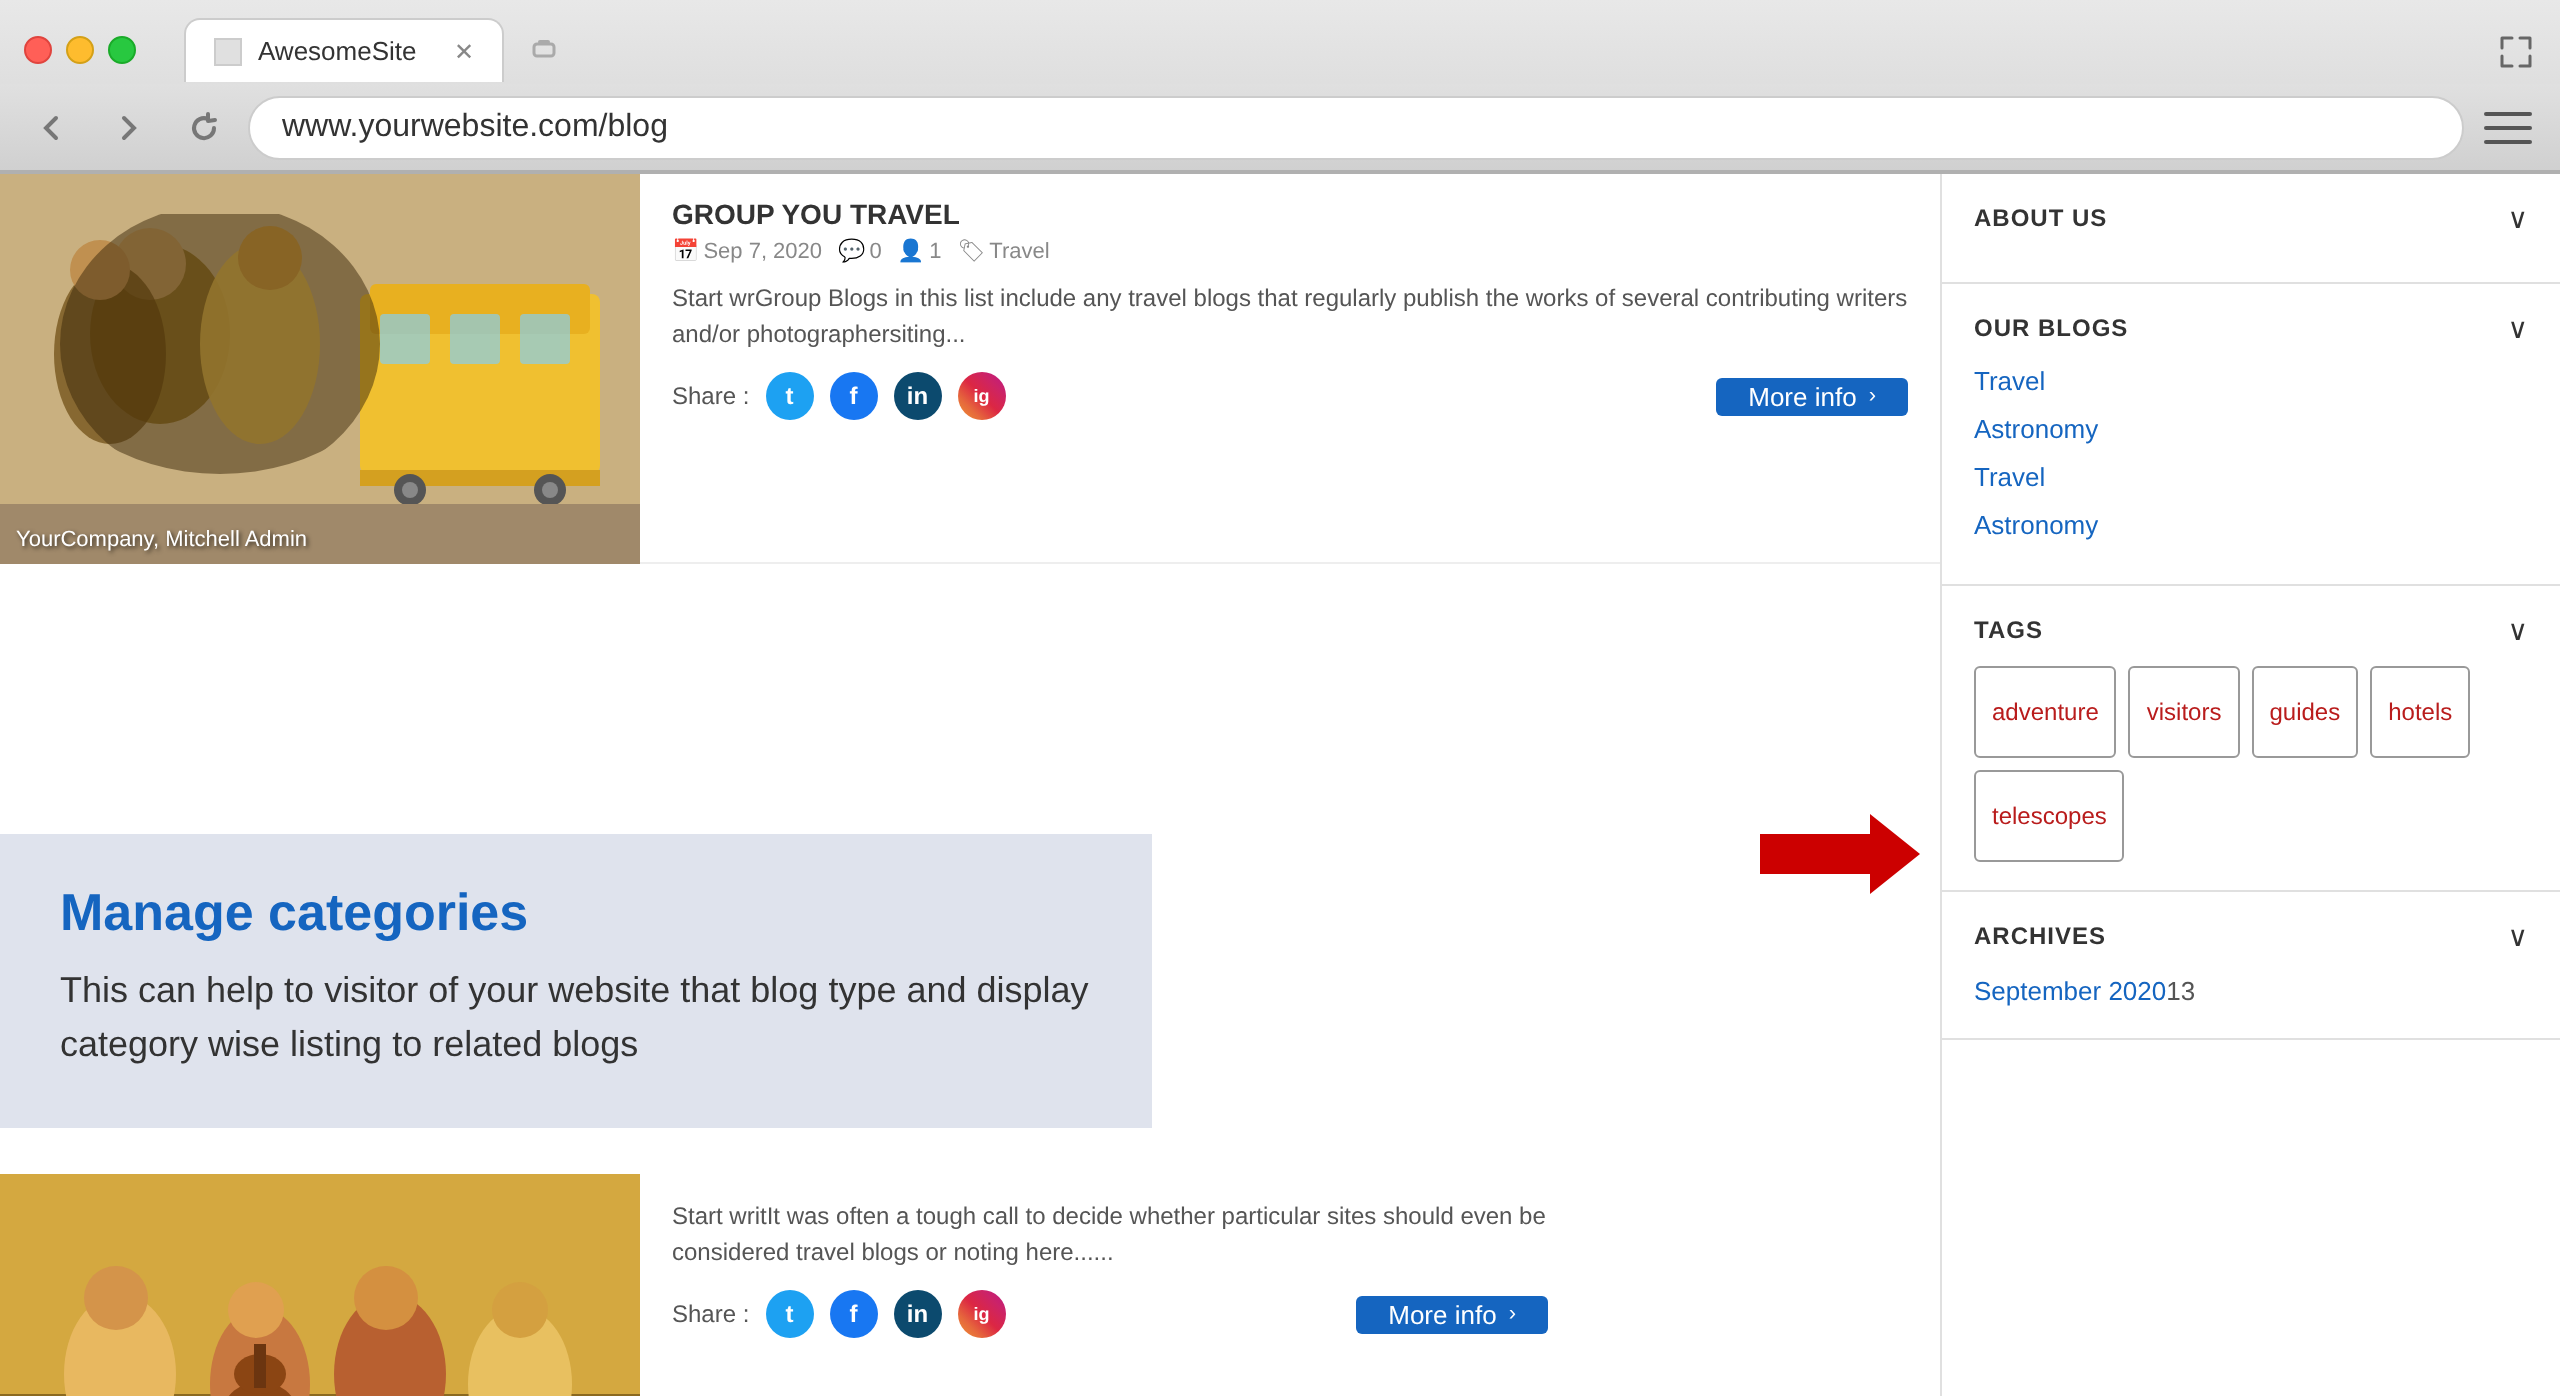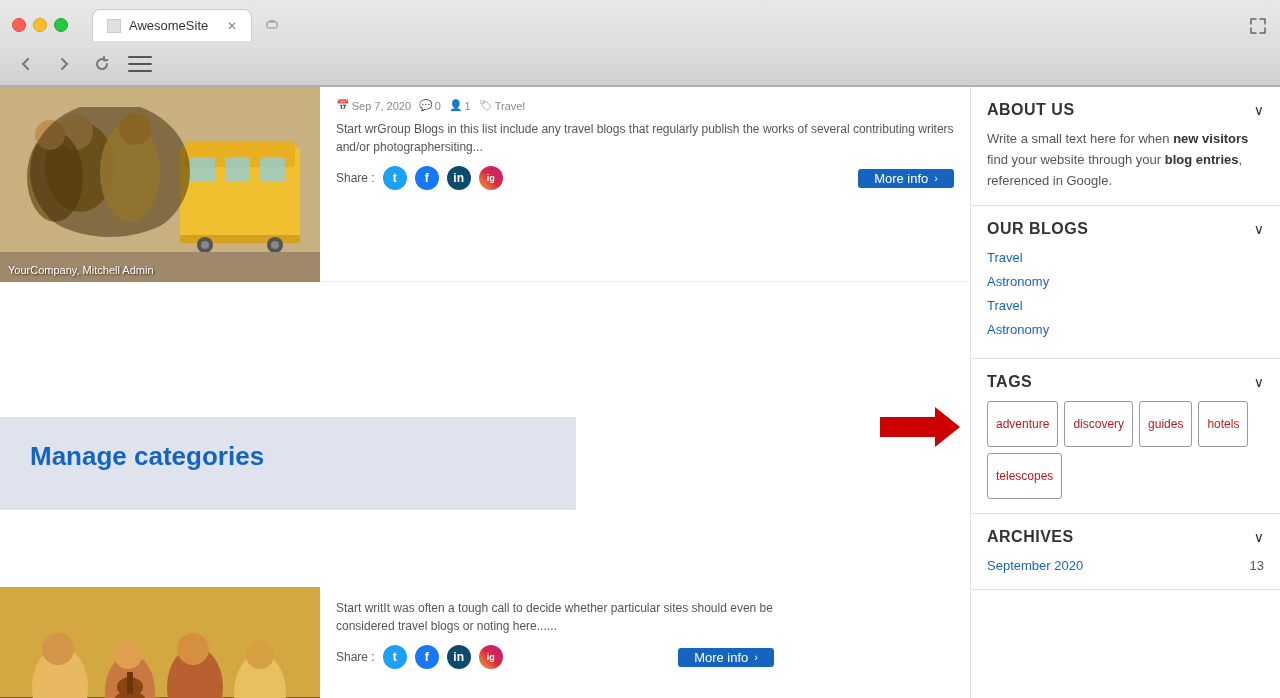--- a/index.html
+++ b/index.html
@@ -250,21 +250,21 @@
       border-bottom: 1px solid #e0e0e0;
       padding: 14px 16px;
     }
     .sidebar-section-header {
       display: flex;
       align-items: center;
       justify-content: space-between;
       margin-bottom: 10px;
     }
     .sidebar-section-title {
-      font-size: 16px;
+      font-size: 12px;
       font-weight: bold;
       color: #333;
       letter-spacing: 0.5px;
     }
     .chevron { color: #333; font-size: 14px; }
 
     .about-text {
       font-size: 13px;
       color: #555;
       line-height: 1.6;
@@ -284,21 +284,20 @@
       border: 1px solid #999;
       border-radius: 3px;
       padding: 15px 8px;
       font-size: 12px;
       color: #b91c1c;
       background: white;
     }
 
     .archive-item {
       display: flex;
-      justify-content: space-between;
       align-items: center;
       padding: 2px 0;
     }
     .archive-link {
       color: #1565c0;
       text-decoration: none;
       font-size: 13px;
     }
     .archive-count {
       font-size: 13px;
@@ -400,20 +399,23 @@
       <svg width="16" height="16" viewBox="0 0 16 16">
         <path d="M6 3 L11 8 L6 13" stroke="#777" stroke-width="2" fill="none" stroke-linecap="round"></path>
       </svg>
     </button>
     <button class="nav-btn">
       <svg width="16" height="16" viewBox="0 0 16 16">
         <path d="M13 8 A5 5 0 1 1 10 3.5" stroke="#777" stroke-width="2" fill="none" stroke-linecap="round"></path>
         <path d="M10 1 L10 4.5 L13.5 4" stroke="#777" stroke-width="2" fill="none" stroke-linecap="round" stroke-linejoin="round"></path>
       </svg>
     </button>
+    <div class="address-bar">
+      <span>www.yourwebsite.com/blog</span>
+    </div>
     <div class="hamburger">
       <div class="hamburger-line"></div>
       <div class="hamburger-line"></div>
       <div class="hamburger-line"></div>
     </div>
   </div>
 </div>
 
 <div class="page-content">
 
@@ -446,20 +448,21 @@
             <circle cx="50" cy="48" r="15" fill="#c09050"></circle>
 
             <rect x="0" y="165" width="320" height="30" fill="#a0896a"></rect>
           </svg>
         </div>
         <div class="img-credit">
           <span>YourCompany, Mitchell Admin</span>
         </div>
       </div>
       <div class="post-body">
+        <div class="post-title">GROUP YOU TRAVEL</div>
         <div class="post-meta">
           <span>
             <span class="calendar-icon">📅</span>
             <span>Sep 7, 2020</span>
           </span>
           <span>
             <span class="comment-icon">💬</span>
             <span>0</span>
           </span>
           <span>
@@ -481,20 +484,21 @@
           <button class="more-info-btn">
             <span>More info</span>
             <span class="arrow">›</span>
           </button>
         </div>
       </div>
     </div>
 
     <div class="highlight-overlay">
       <div class="highlight-title">Manage categories</div>
+      <div class="highlight-text">This can help to visitor of your website that blog type and display category wise listing to related blogs</div>
     </div>
 
     <div class="red-arrow">
       <svg width="80" height="40" viewBox="0 0 80 40">
         <polygon points="0,10 0,30 55,30 55,40 80,20 55,0 55,10" fill="#cc0000"></polygon>
       </svg>
     </div>
 
     <div class="blog-post" style="position:absolute; top:500px; left:0; width:790px;">
       <div class="post2-image">
@@ -537,23 +541,20 @@
 
   </div>
 
   <div class="sidebar">
 
     <div class="sidebar-section">
       <div class="sidebar-section-header">
         <span class="sidebar-section-title">ABOUT US</span>
         <span class="chevron">∨</span>
       </div>
-      <p class="about-text">
-        <span>Write a small text here for when </span><strong>new visitors</strong><span> find your website through your </span><strong>blog entries</strong><span>, referenced in Google.</span>
-      </p>
     </div>
 
     <div class="sidebar-section">
       <div class="sidebar-section-header">
         <span class="sidebar-section-title">OUR BLOGS</span>
         <span class="chevron">∨</span>
       </div>
       <ul class="blog-links">
         <li><a href="#">Travel</a></li>
         <li><a href="#">Astronomy</a></li>
@@ -562,21 +563,21 @@
       </ul>
     </div>
 
     <div class="sidebar-section">
       <div class="sidebar-section-header">
         <span class="sidebar-section-title">TAGS</span>
         <span class="chevron">∨</span>
       </div>
       <div class="tags-container">
         <span class="tag">adventure</span>
-        <span class="tag">discovery</span>
+        <span class="tag">visitors</span>
         <span class="tag">guides</span>
         <span class="tag">hotels</span>
         <span class="tag">telescopes</span>
       </div>
     </div>
 
     <div class="sidebar-section">
       <div class="sidebar-section-header">
         <span class="sidebar-section-title">ARCHIVES</span>
         <span class="chevron">∨</span>

